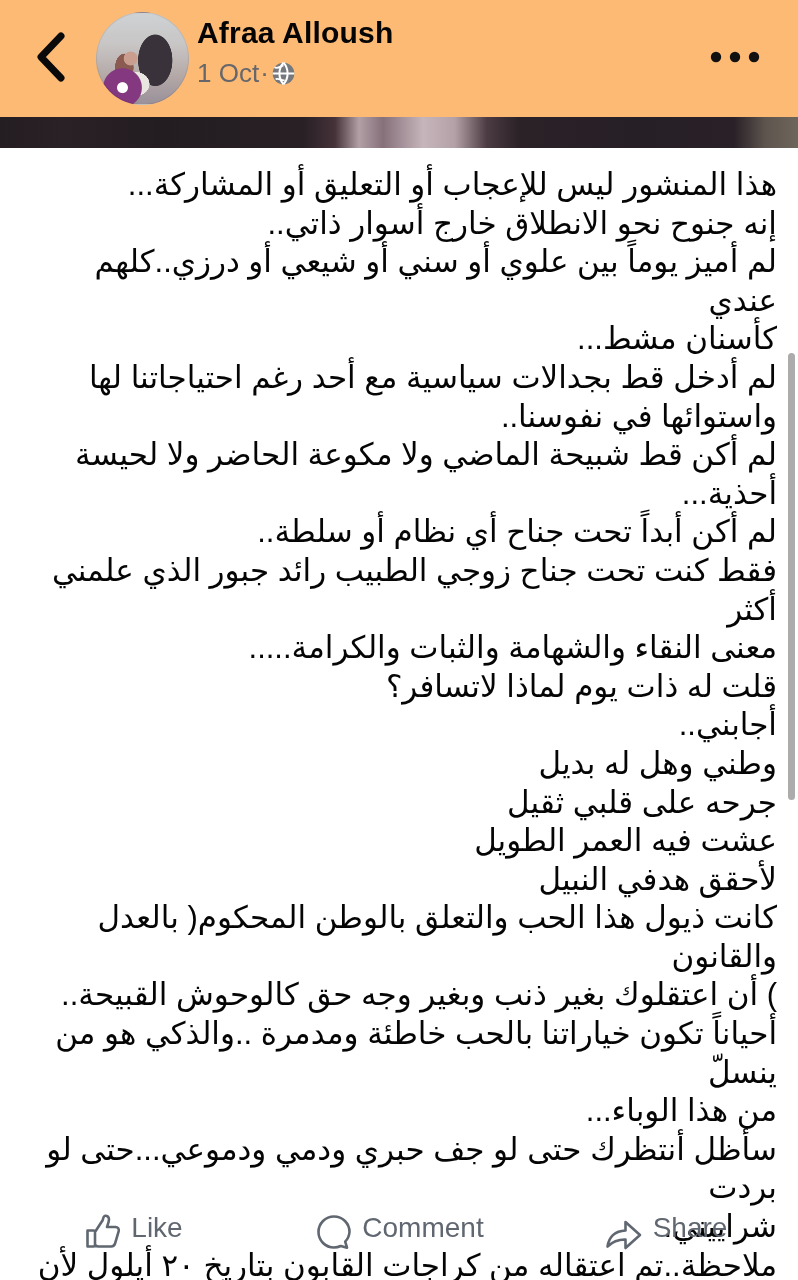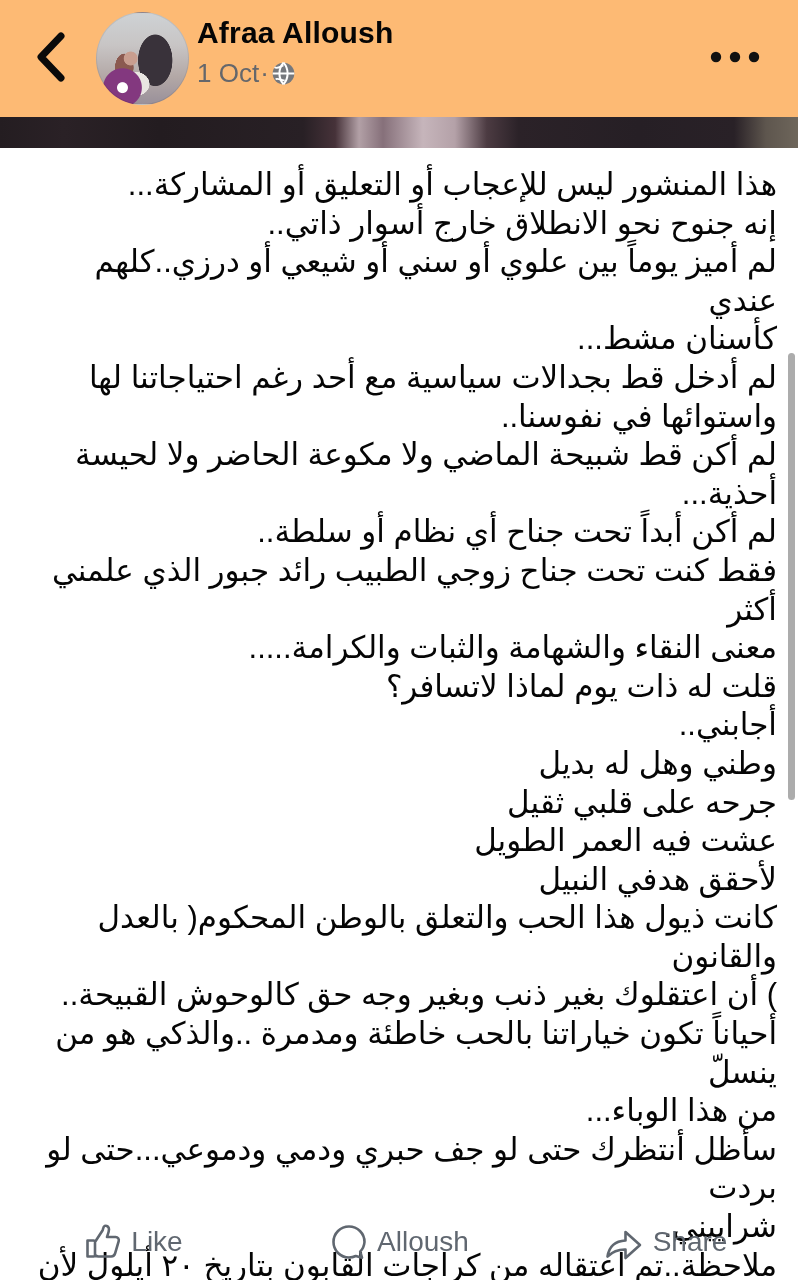--- a/index.html
+++ b/index.html
@@ -33,21 +33,21 @@
   .post-text { position: absolute; left: 18px; top: 166px; width: 759px;
     direction: rtl; text-align: right; white-space: pre-line;
     font-size: 31px; line-height: 38.6px; color: #050505; }
 
   
   .scrollbar-thumb { position: absolute; left: 788px; top: 353px; width: 7px; height: 447px;
     background: #acacac; border-radius: 4px; }
 
   
   .action-bar { position: absolute; left: 0; top: 1212px; width: 798px; height: 60px; display: flex; }
-  .action-btn { flex: 1; display: flex; align-items: center; justify-content: center; gap: 8px;
+  .action-btn { flex: 1; display: flex; align-items: flex-start; justify-content: center; gap: 8px;
     color: #606770; cursor: pointer; background: none; border: none; }
   .action-label { font-size: 28px; font-weight: 500; color: #606770; }
   .icon-svg { display: block; }
 </style>
 </head>
 <body>
 
 <div class="header">
 
   <div class="back-btn">
@@ -120,21 +120,21 @@
                h8.6 c2.2 0 3.7 2 3.1 4.1 l-3.6 12.3 c-0.5 1.9-1.9 3.1-3.9 3.1 h-12.7 c-1.3 0-2.5-0.5-3.5-1.5" fill="none" stroke="#606770" stroke-width="2.6" stroke-linejoin="round" stroke-linecap="round"></path>
     </svg>
     <span class="action-label">Like</span>
   </button>
 
   <button class="action-btn">
     <svg class="icon-svg" width="40" height="40" viewBox="0 0 40 40">
       <path d="M20 4.5 a15.5 15.5 0 1 0 0 31 c2.4 0 4.7-0.55 6.8-1.5 l6.2 1.7 -1.8-6.1
                a15.4 15.4 0 0 0 4.3-9.6 a15.5 15.5 0 0 0 -15.5-15.5 z" fill="none" stroke="#606770" stroke-width="2.6" stroke-linejoin="round"></path>
     </svg>
-    <span class="action-label">Alloush</span>
+    <span class="action-label">Comment</span>
   </button>
 
   <button class="action-btn">
     <svg class="icon-svg" width="42" height="40" viewBox="0 0 42 40">
       <path d="M4.5 34.5 c1.5-9.5 7.5-15.5 18-16 v-8.5 l14.5 13 -14.5 13 v-8.5 c-7.5-0.2-13 2.2-18 7 z" fill="none" stroke="#606770" stroke-width="2.6" stroke-linejoin="round"></path>
     </svg>
     <span class="action-label">Share</span>
   </button>
 </div>
 

